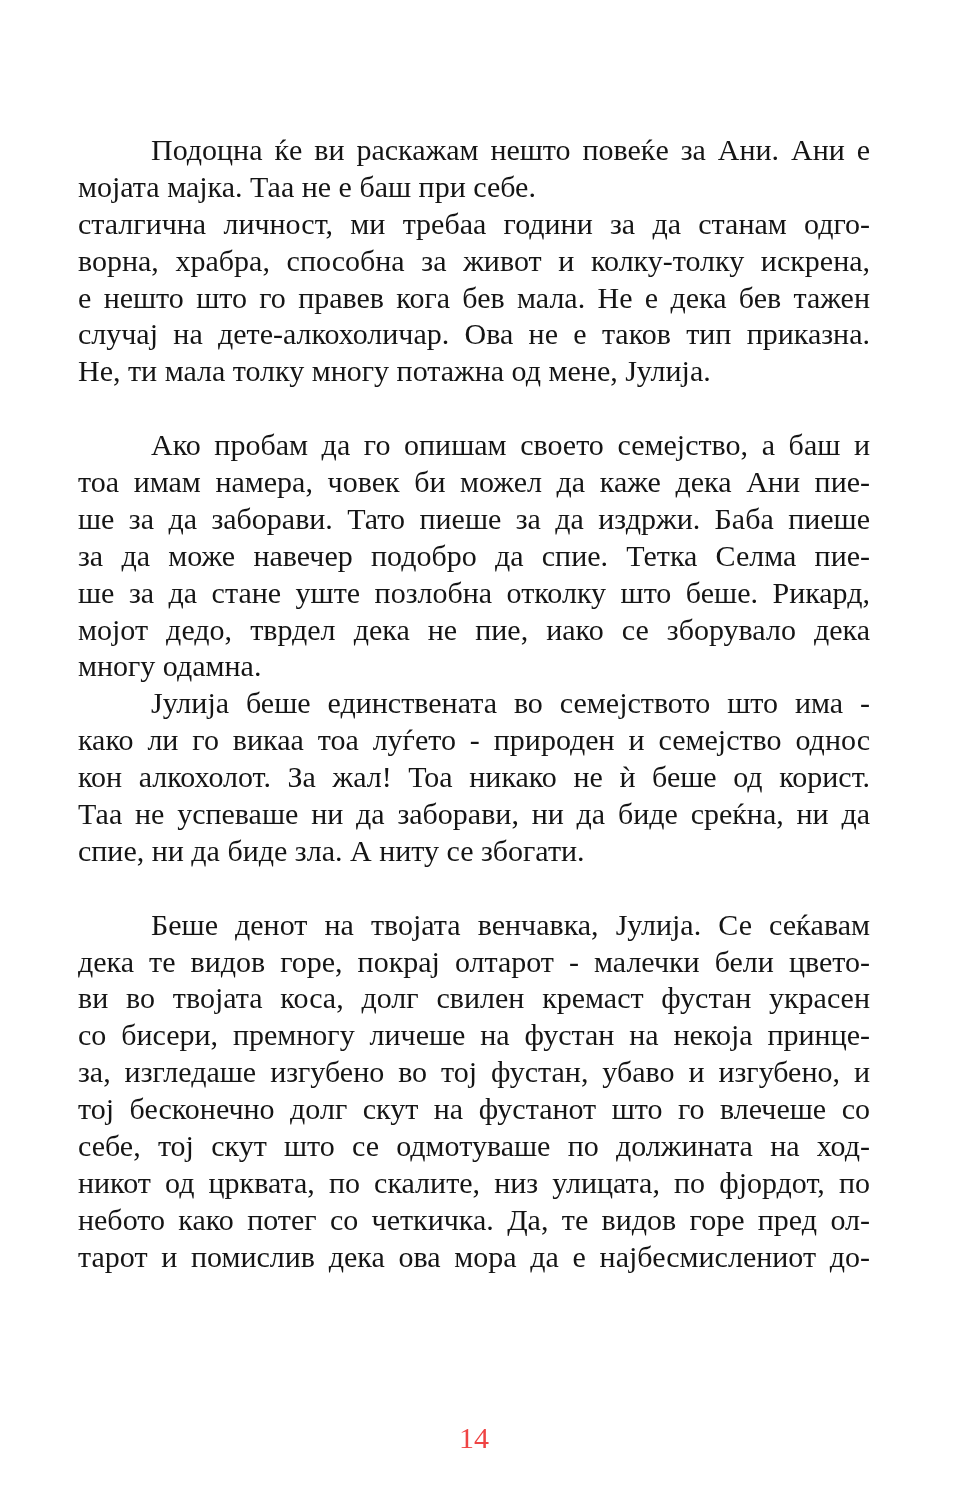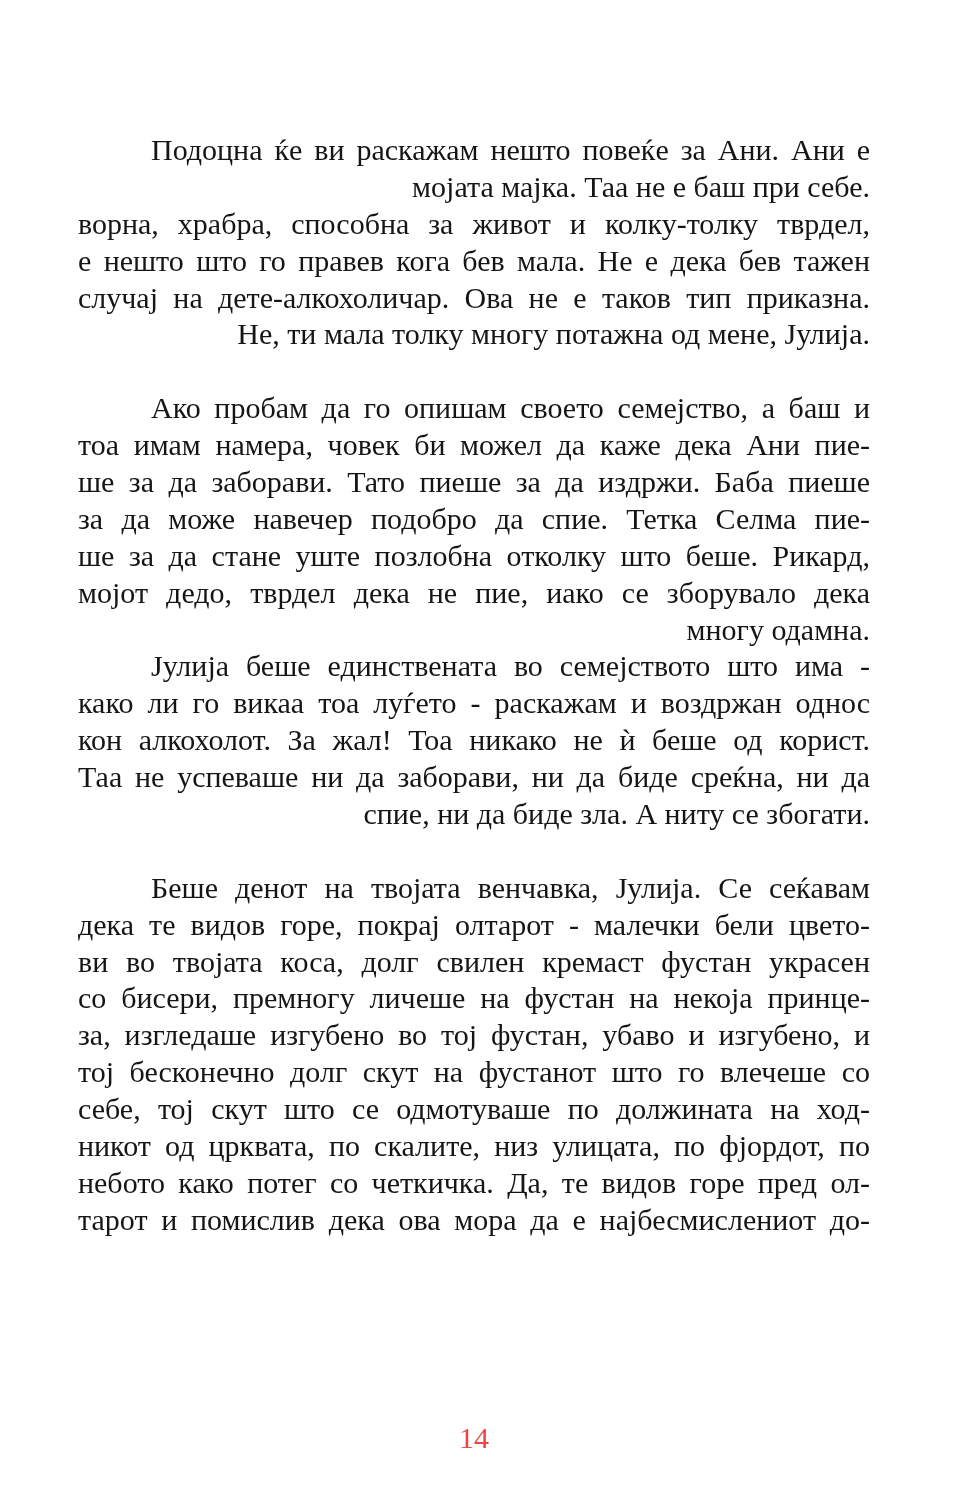--- a/index.html
+++ b/index.html
@@ -28,21 +28,21 @@
     font-size: 30px;
     line-height: 36.9px;
     letter-spacing: 0;
     overflow: hidden;
   }
   .line.justify {
     text-align: justify;
     text-align-last: justify;
   }
   .line.left {
-    text-align: right;
+    text-align: left;
   }
   .line.indent {
     text-indent: 73px;
   }
   .line.blank {
     
   }
   .page-number {
     position: absolute;
     left: 78px;
@@ -54,34 +54,35 @@
     color: #ef4444;
   }
 </style>
 </head>
 <body>
 
 <div class="page">
   <div class="text-block" id="text-block">
       <div class="line justify indent">Подоцна ќе ви раскажам нешто повеќе за Ани. Ани е</div>
       <div class="line left">мојата мајка. Таа не е баш при себе.</div>
-      <div class="line justify">ворна, храбра, способна за живот и колку-толку тврдел,</div>
+      <div class="line justify">сталгична личност, ми требаа години за да станам одго-</div>
+      <div class="line justify">ворна, храбра, способна за живот и колку-толку искрена,</div>
       <div class="line justify">е нешто што го правев кога бев мала. Не е дека бев тажен</div>
       <div class="line justify">случај на дете-алкохоличар. Ова не е таков тип приказна.</div>
       <div class="line left">Не, ти мала толку многу потажна од мене, Јулија.</div>
       <div class="line blank"></div>
       <div class="line justify indent">Ако пробам да го опишам своето семејство, а баш и</div>
       <div class="line justify">тоа имам намера, човек би можел да каже дека Ани пие-</div>
       <div class="line justify">ше за да заборави. Тато пиеше за да издржи. Баба пиеше</div>
       <div class="line justify">за да може навечер подобро да спие. Тетка Селма пие-</div>
       <div class="line justify">ше за да стане уште позлобна отколку што беше. Рикард,</div>
       <div class="line justify">мојот дедо, тврдел дека не пие, иако се зборувало дека</div>
       <div class="line left">многу одамна.</div>
       <div class="line justify indent">Јулија беше единствената во семејството што има -</div>
-      <div class="line justify">како ли го викаа тоа луѓето - раскажам и воздржан однос</div>
+      <div class="line justify">како ли го викаа тоа луѓето - природен и семејство однос</div>
       <div class="line justify">кон алкохолот. За жал! Тоа никако не ѝ беше од корист.</div>
       <div class="line justify">Таа не успеваше ни да заборави, ни да биде среќна, ни да</div>
       <div class="line left">спие, ни да биде зла. А ниту се збогати.</div>
       <div class="line blank"></div>
       <div class="line justify indent">Беше денот на твојата венчавка, Јулија. Се сеќавам</div>
       <div class="line justify">дека те видов горе, покрај олтарот - малечки бели цвето-</div>
       <div class="line justify">ви во твојата коса, долг свилен кремаст фустан украсен</div>
       <div class="line justify">со бисери, премногу личеше на фустан на некоја принце-</div>
       <div class="line justify">за, изгледаше изгубено во тој фустан, убаво и изгубено, и</div>
       <div class="line justify">тој бесконечно долг скут на фустанот што го влечеше со</div>

